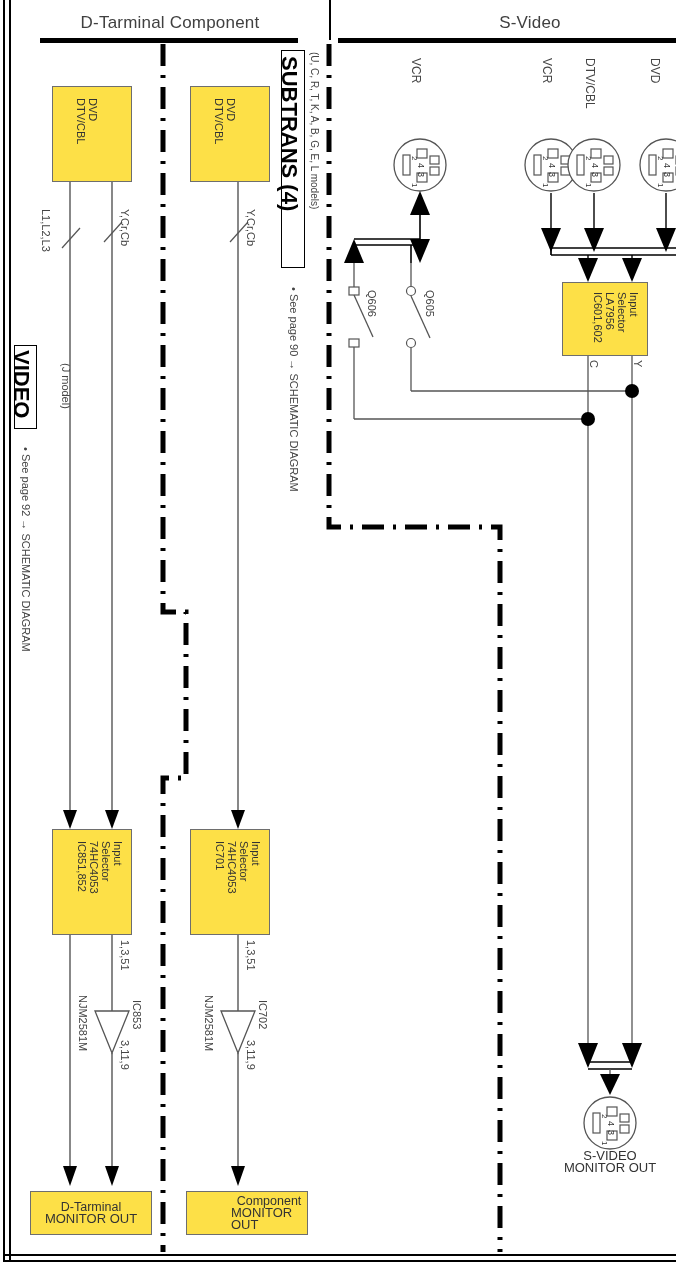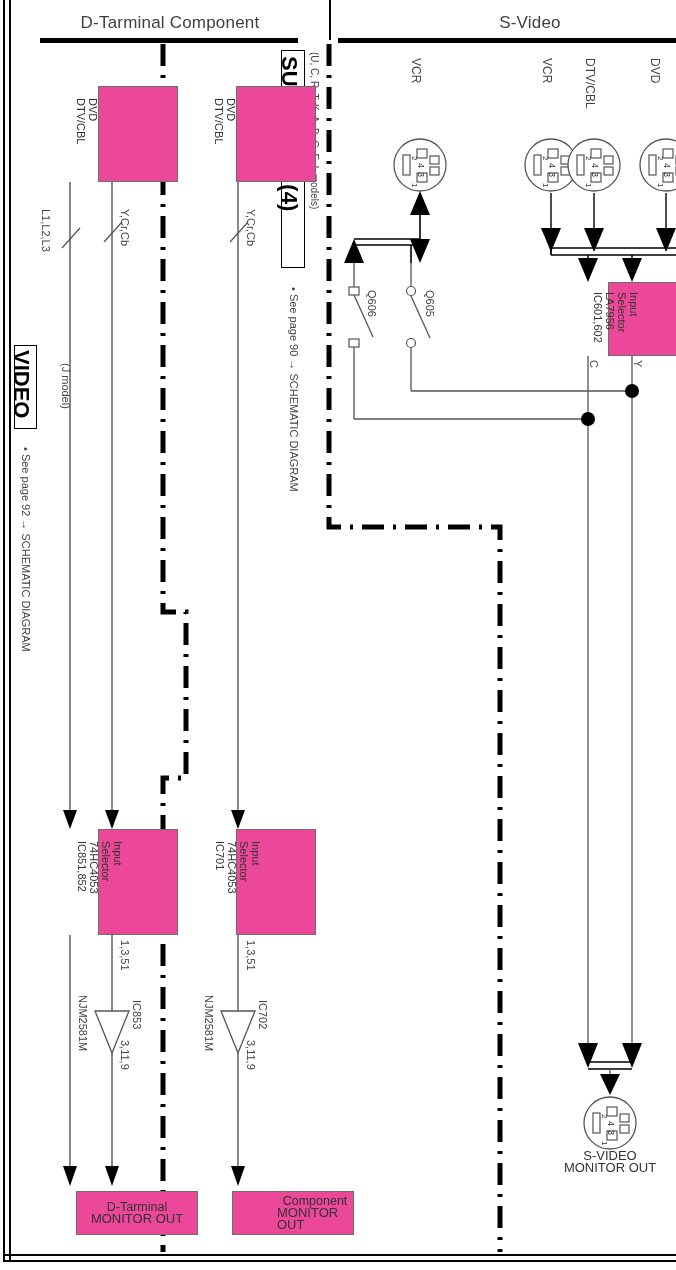--- a/index.html
+++ b/index.html
@@ -4,21 +4,21 @@
 <style>
   html,body{margin:0;padding:0;background:#fff;}
   body{font-family:"Liberation Sans",sans-serif;}
   #page{position:relative;width:676px;height:1270px;background:#ffffff;overflow:hidden;}
   .abs{position:absolute;}
   
   .rot{transform-origin:0 0;white-space:nowrap;}
   .rot90{transform:rotate(90deg);}
   .hdr-title{font-size:17px;color:#404040;letter-spacing:.2px;}
   .thickbar{background:#000;}
-  .box{border:1px solid #6e6e6e;background:#ec4899;box-sizing:border-box;margin-left:46px;}
+  .box{border:1px solid #6e6e6e;background:#fde047;box-sizing:border-box;}
   .boxlabel{font-size:11px;color:#333;line-height:12px;}
   .smalltxt{font-size:10px;color:#444;}
   .bigbox{border:1.6px solid #000;background:#fff;box-sizing:border-box;}
   .bigtitle{font-weight:bold;font-size:22px;color:#000;letter-spacing:0px;}
   svg{display:block;overflow:visible;}
 </style>
 </head>
 <body>
 
 <div id="page">

